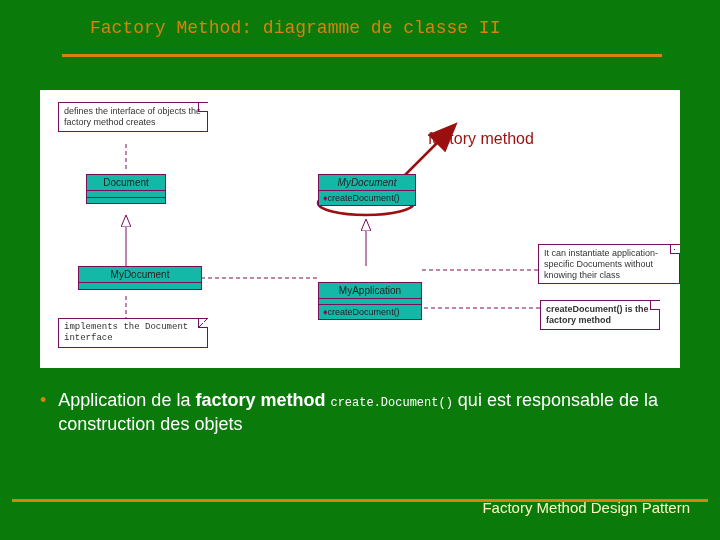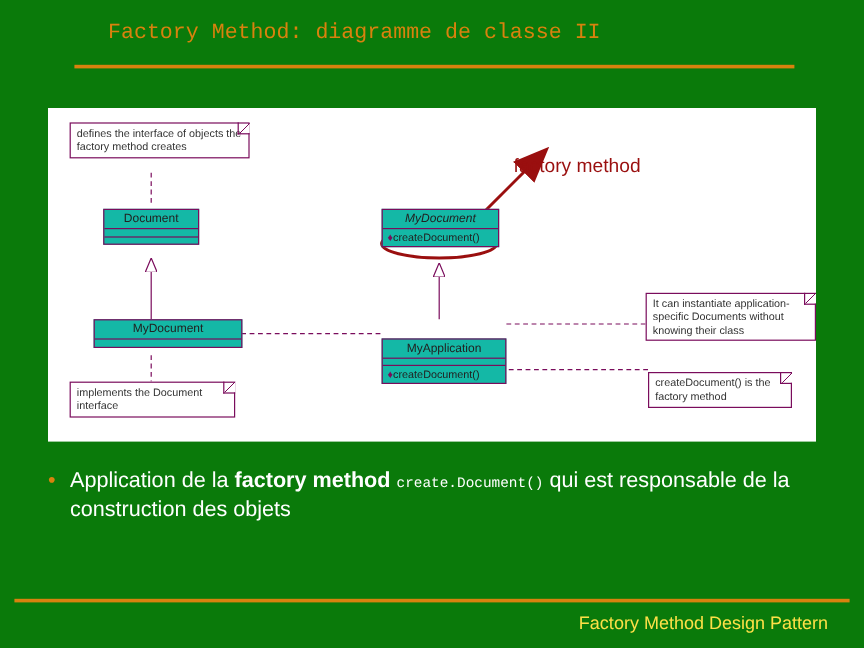--- a/index.html
+++ b/index.html
@@ -111,23 +111,23 @@
   .footer-rule {
     position: absolute;
     bottom: 38px;
     left: 12px;
     width: 696px;
     height: 3px;
     background: #d8820e;
   }
   .footer {
     position: absolute;
-    bottom: 12px;
+    bottom: 24px;
     right: 30px;
-    color: #fde047;
+    color: #fef9c3;
     font-size: 15px;
   }
 </style>
 </head>
 <body>
 
 <div class="title">Factory Method: diagramme de classe II</div>
 <div class="title-rule"></div>
 
 <div class="diagram">
@@ -164,42 +164,42 @@
     <div class="uml-name">Document</div>
     <div class="uml-comp empty"></div>
     <div class="uml-comp empty" style="border-top:1px solid #7a0c5c;"></div>
   </div>
 
   <div class="uml-class" style="left:38px; top:176px; width:124px;">
     <div class="uml-name">MyDocument</div>
     <div class="uml-comp empty"></div>
   </div>
 
-  <div class="note" style="left:18px; top:228px; width:138px;">
+  <div class="note" style="left:18px; top:228px; width:150px;font-family:Liberation Mono, monospace;">
     <span>implements the Document interface</span>
     <div class="fold"></div>
   </div>
 
   <div class="uml-class" style="left:278px; top:84px; width:98px;">
     <div class="uml-name" style="font-style:italic;">MyDocument</div>
     <div class="uml-comp"><span style="color:#7a0c5c;">♦</span><span>createDocument()</span></div>
   </div>
 
   <div class="uml-class" style="left:278px; top:176px; width:104px;margin-top:16px;">
     <div class="uml-name">MyApplication</div>
     <div class="uml-comp empty" style="border-bottom:1px solid #7a0c5c;"></div>
     <div class="uml-comp"><span style="color:#7a0c5c;">♦</span><span>createDocument()</span></div>
   </div>
 
   <div class="note" style="left:498px; top:154px; width:142px;">
     <span>It can instantiate application-specific Documents without knowing their class</span>
     <div class="fold"></div>
   </div>
 
-  <div class="note" style="left:500px; top:220px; width:120px;">
+  <div class="note" style="left:500px; top:210px; width:120px;font-weight:bold;">
     <span>createDocument() is the factory method</span>
     <div class="fold"></div>
   </div>
 
   <div class="annot" style="left:388px; top:40px;">factory method</div>
 
 </div>
 
 <div class="bullet-area">
   <div class="bullet">

